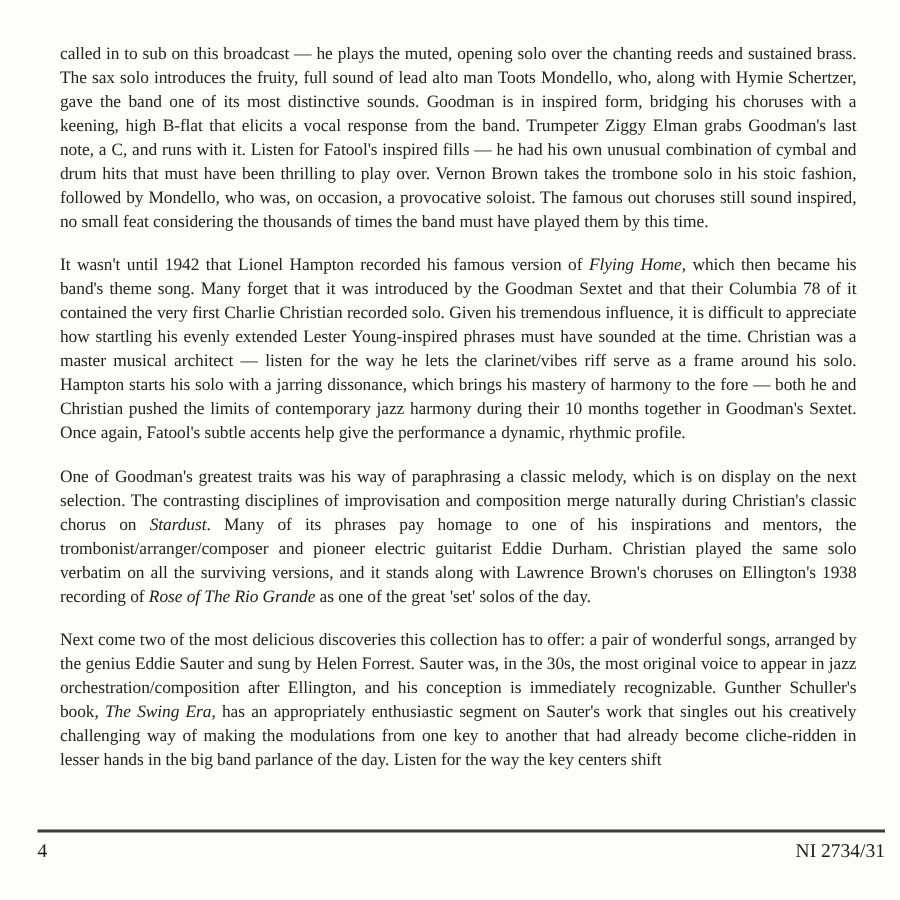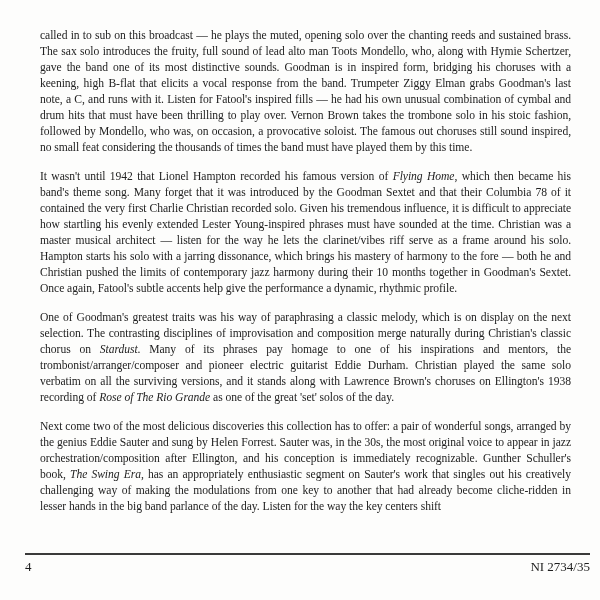--- a/index.html
+++ b/index.html
@@ -54,16 +54,16 @@
 
   <div class="text-block">
       <p><span>called in to sub on this broadcast — he plays the muted, opening solo over the chanting reeds and sustained brass. The sax solo introduces the fruity, full sound of lead alto man Toots Mondello, who, along with Hymie Schertzer, gave the band one of its most distinctive sounds. Goodman is in inspired form, bridging his choruses with a keening, high B-flat that elicits a vocal response from the band. Trumpeter Ziggy Elman grabs Goodman's last note, a C, and runs with it. Listen for Fatool's inspired fills — he had his own unusual combination of cymbal and drum hits that must have been thrilling to play over. Vernon Brown takes the trombone solo in his stoic fashion, followed by Mondello, who was, on occasion, a provocative soloist. The famous out choruses still sound inspired, no small feat considering the thousands of times the band must have played them by this time.</span></p>
       <p><span>It wasn't until 1942 that Lionel Hampton recorded his famous version of </span><em>Flying Home</em><span>, which then became his band's theme song. Many forget that it was introduced by the Goodman Sextet and that their Columbia 78 of it contained the very first Charlie Christian recorded solo. Given his tremendous influence, it is difficult to appreciate how startling his evenly extended Lester Young-inspired phrases must have sounded at the time. Christian was a master musical architect — listen for the way he lets the clarinet/vibes riff serve as a frame around his solo. Hampton starts his solo with a jarring dissonance, which brings his mastery of harmony to the fore — both he and Christian pushed the limits of contemporary jazz harmony during their 10 months together in Goodman's Sextet. Once again, Fatool's subtle accents help give the performance a dynamic, rhythmic profile.</span></p>
       <p><span>One of Goodman's greatest traits was his way of paraphrasing a classic melody, which is on display on the next selection. The contrasting disciplines of improvisation and composition merge naturally during Christian's classic chorus on </span><em>Stardust</em><span>. Many of its phrases pay homage to one of his inspirations and mentors, the trombonist/arranger/composer and pioneer electric guitarist Eddie Durham. Christian played the same solo verbatim on all the surviving versions, and it stands along with Lawrence Brown's choruses on Ellington's 1938 recording of </span><em>Rose of The Rio Grande</em><span> as one of the great 'set' solos of the day.</span></p>
       <p><span>Next come two of the most delicious discoveries this collection has to offer: a pair of wonderful songs, arranged by the genius Eddie Sauter and sung by Helen Forrest. Sauter was, in the 30s, the most original voice to appear in jazz orchestration/composition after Ellington, and his conception is immediately recognizable. Gunther Schuller's book, </span><em>The Swing Era</em><span>, has an appropriately enthusiastic segment on Sauter's work that singles out his creatively challenging way of making the modulations from one key to another that had already become cliche-ridden in lesser hands in the big band parlance of the day. Listen for the way the key centers shift</span></p>
     </div>
 
   <div class="footer">
     <span>4</span>
-    <span>NI 2734/35</span>
+    <span>NI 2734/31</span>
   </div>
 
 </div>
 
 </body></html>

